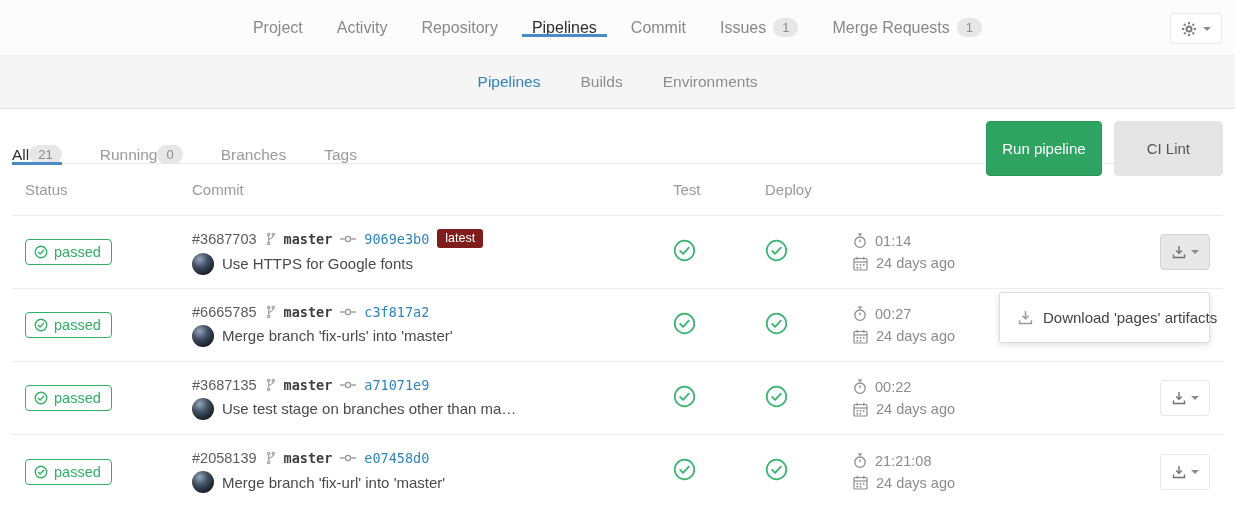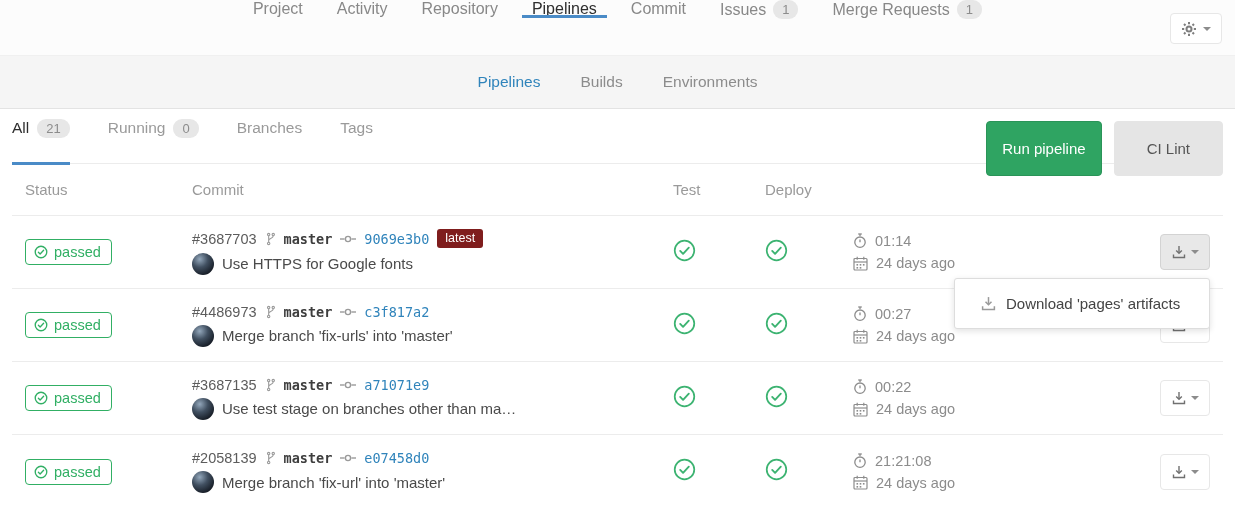--- a/index.html
+++ b/index.html
@@ -1,21 +1,21 @@
 <!DOCTYPE html>
 <html><head>
 <meta charset="utf-8">
 <style>
   * { margin:0; padding:0; box-sizing:border-box; }
   html,body { width:1235px; height:509px; overflow:hidden; background:#fff;
     font-family:"Liberation Sans", sans-serif; color:#444; }
 
   
   .topnav { position:relative; height:56px; background:#fcfcfc; border-bottom:1px solid #f0f0f0; }
-  .topnav-items { height:100%; display:flex; justify-content:center; align-items:flex-start; gap:10px; }
+  .topnav-items { height:100%; display:flex; justify-content:center; align-items:center; gap:10px; }
   .topnav-item { position:relative; display:flex; align-items:center; gap:7px; padding:0 12px;
     font-size:16px; color:#888; cursor:pointer; }
   .topnav-item.active { color:#2e2e2e; }
   .topnav-item.active::after { content:""; position:absolute; left:2px; right:2px; bottom:0;
     height:3px; background:#4a8bc7; }
   .count-badge { background:#e7e7e7; color:#8c8c8c; font-size:13px; line-height:1;
     padding:3px 9px; border-radius:9px; }
   .gear-btn { position:absolute; right:13px; top:13px; width:52px; height:31px;
     background:#fff; border:1px solid #e7e7e7; border-radius:4px; display:flex;
     align-items:center; justify-content:center; gap:6px; color:#7e7e7e; cursor:pointer; }
@@ -27,21 +27,21 @@
     display:flex; justify-content:center; align-items:center; gap:40px; }
   .subnav-item { font-size:15.5px; color:#8c8c8c; cursor:pointer; }
   .subnav-item.active { color:#3084bb; }
 
   
   .content { padding:0 12px; }
 
   .toolbar { margin-top:10px; height:45px; display:flex; justify-content:space-between;
     align-items:flex-start; border-bottom:1px solid #ececec; }
   .tabs { display:flex; height:45px; }
-  .tab { position:relative; display:flex; align-items:flex-start; gap:8px; margin-right:38px;
+  .tab { position:relative; display:flex; align-items:flex-end; margin-right:38px;
     font-size:15.5px; color:#9a9a9a; cursor:pointer; }
   .tab.active { color:#2e2e2e; }
   .tab.active::after { content:""; position:absolute; left:0; right:0; bottom:-1px; height:3px; background:#4a8bc7; }
   .toolbar-buttons { display:flex; gap:12px; padding-top:2px; }
   .btn-green { background:#2fa462; border:1px solid #2a9458; color:#fff; font-size:15px;
     padding:18px 15px; border-radius:4px; cursor:pointer; font-family:inherit; }
   .btn-white { background:#e5e5e5; border:1px solid #e5e5e5; color:#555; font-size:15px;
     padding:8px 32px; border-radius:4px; cursor:pointer; font-family:inherit; }
 
   
@@ -78,23 +78,23 @@
   .stage-check { color:#3cb371; cursor:pointer; display:inline-flex; }
   .gray-ic { color:#9a9a9a; }
 
   .time-line { display:flex; align-items:center; gap:8px; color:#8c8c8c; font-size:14.5px; }
   .time-line + .time-line { margin-top:6px; }
 
   .dl-btn { width:50px; height:36px; background:#fff; border:1px solid #e7e7e7; border-radius:4px;
     display:flex; align-items:center; justify-content:center; gap:5px; color:#707070; cursor:pointer; }
   .dl-btn.active { background:#e8e8e8; border-color:#d3d3d3; }
 
-  .artifacts-menu { position:absolute; top:44px; right:13px; width:256px; z-index:20;
+  .artifacts-menu { position:absolute; top:58px; right:13px; width:211px; z-index:20;
     background:#fff; border:1px solid #ddd; border-radius:3px; box-shadow:0 2px 6px rgba(0,0,0,.12);
-    padding:10px 8px; }
+    padding:10px 0; }
   .artifacts-item { display:flex; align-items:center; gap:10px; padding:6px 18px;
     font-size:15px; color:#444; cursor:pointer; white-space:nowrap; }
 
   svg { display:block; }
 </style>
 </head>
 <body>
 
 <header class="topnav">
   <nav class="topnav-items" id="topnav-items">
@@ -323,21 +323,21 @@
           <svg width="14" height="14" viewBox="0 0 16 16">
                   <circle cx="8" cy="8" r="6.6" fill="none" stroke="currentColor" stroke-width="1.5"></circle>
                   <path d="M5 8.3l2 2 4-4.3" fill="none" stroke="currentColor" stroke-width="1.5" stroke-linecap="round" stroke-linejoin="round"></path>
                 </svg>
         </span>
         <span>passed</span>
       </a>
     </div>
     <div class="col-commit">
       <div class="commit-l1">
-        <a class="pid">#4486973</a>
+        <a class="pid">#6665785</a>
         <span class="gray-ic">
           <svg width="11" height="14" viewBox="0 0 12 14">
                   <g fill="none" stroke="currentColor" stroke-width="1.2">
                     <circle cx="4" cy="2.2" r="1.3"></circle>
                     <circle cx="9" cy="2.2" r="1.3"></circle>
                     <circle cx="4" cy="11.8" r="1.3"></circle>
                     <path d="M4 3.5v7M9 3.5c0 3.2-5 2.6-5 5"></path>
                   </g>
                 </svg>
         </span>

